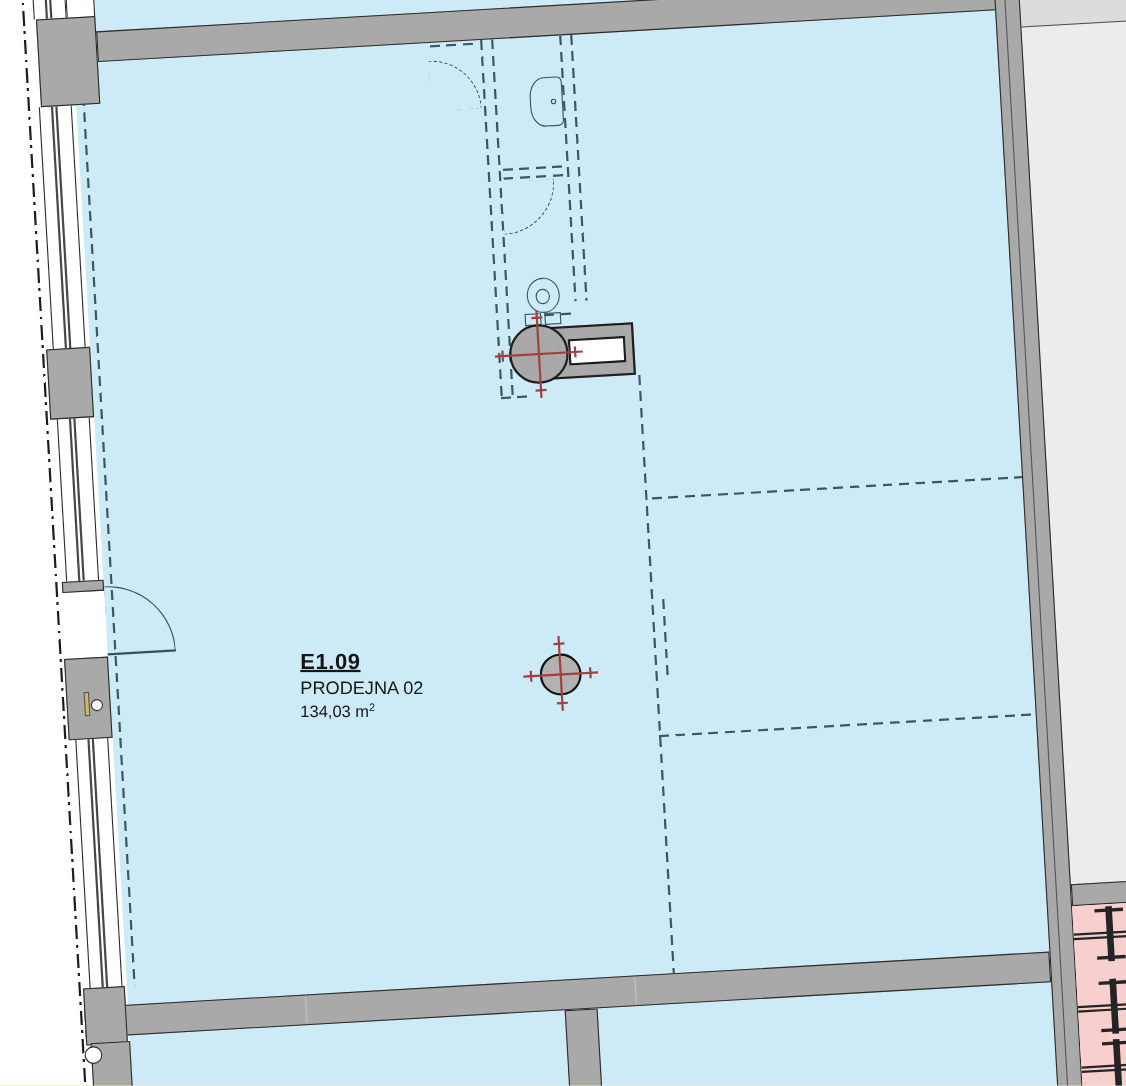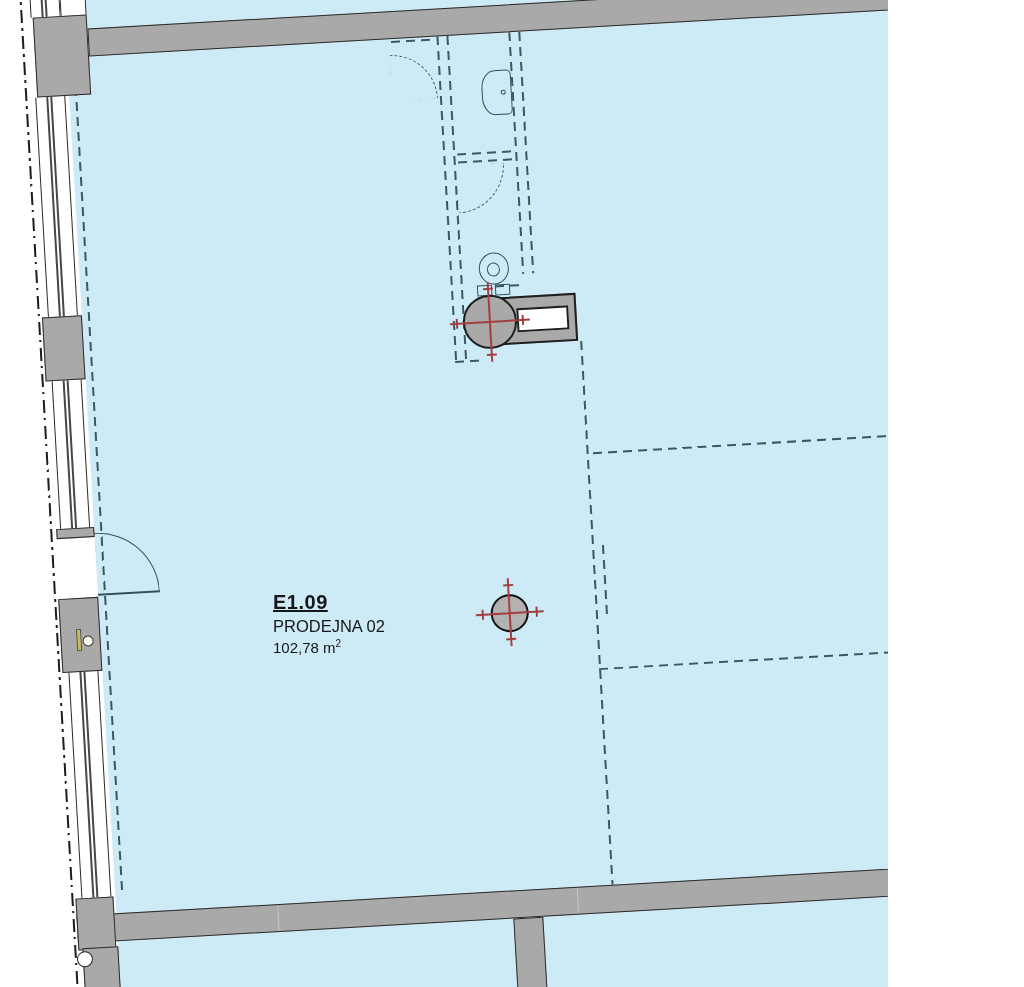--- a/index.html
+++ b/index.html
@@ -1,16 +1,16 @@
 <!DOCTYPE html>
 <html style="--room-fill: #cdeaf7; --wall-fill: #a9a9a9; --wall-line: #2b2b2b; --outside-fill: #ececec; --outside-band-fill: #dcdcdc; --storage-fill: #f7cfcf; --marker-red: #a43f3f; --dashed-line: #3a585e; --handle-tan: #c9b965;"><head>
 <meta charset="utf-8">
 <style>
   html,body{margin:0;padding:0;background:#ffffff;}
-  #screen{position:relative;width:888px;height:987px;overflow:hidden;background:#eab308;
+  #screen{position:relative;width:1024px;height:987px;overflow:hidden;background:#eab308;
           font-family:"Liberation Sans", sans-serif;}
   .abs{position:absolute;box-sizing:border-box;}
   #plan{position:absolute;left:-80px;top:-70px;width:1300px;height:1200px;
         transform:rotate(-3.3deg);transform-origin:142px 110px;background:#fff;}
   .room{background:var(--room-fill);}
   .wall{background:var(--wall-fill);border:1.5px solid var(--wall-line);}
   .win{background:#fff;border-left:1.6px solid var(--wall-line);border-right:1.6px solid var(--wall-line);}
   .glz{background:#474747;width:1.5px;}
   .joint{background:#c6c6c6;width:1px;}
   .dash-v{width:1.8px;background:repeating-linear-gradient(to bottom,var(--dashed-line) 0 9px,transparent 9px 15px);}
@@ -151,15 +151,15 @@
         <div class="abs" style="left:30px;top:2px;width:6px;height:50px;"></div>
         <div class="abs" style="left:20px;top:4px;width:26px;height:3px;"></div>
 
       </div>
     </div>
   </div>
 
   <div id="label">
     <div class="rid">E1.09</div>
     <div class="rname">PRODEJNA 02</div>
-    <div class="rarea"><span>102,78</span>&nbsp;<span>m</span><sup>2</sup></div>
+    <div class="rarea"><span>134,03</span>&nbsp;<span>m</span><sup>2</sup></div>
   </div>
 </div>
 
 </body></html>

